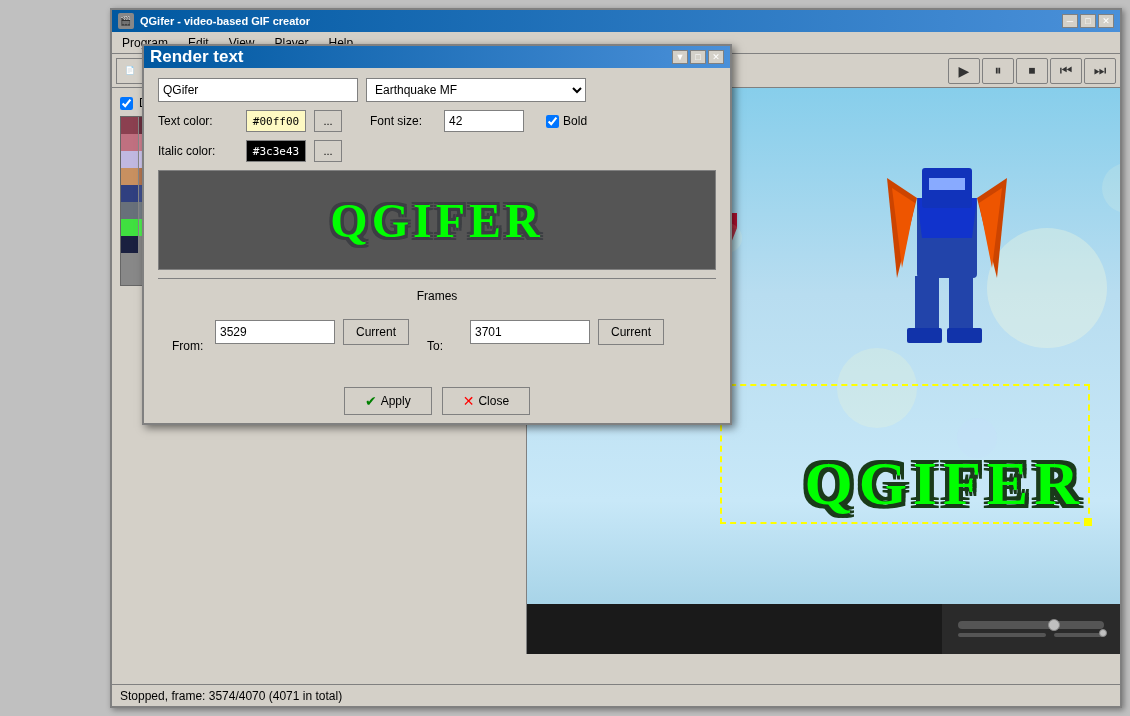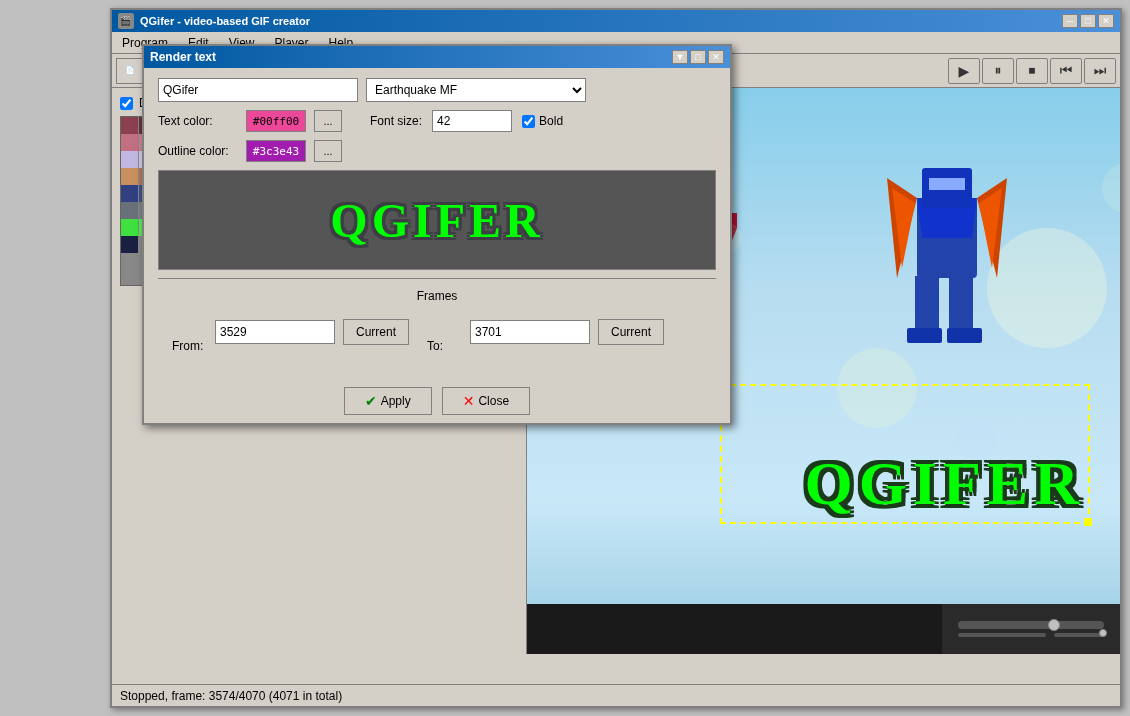--- a/index.html
+++ b/index.html
@@ -214,21 +214,21 @@
     .dialog-title-bar {
       background: linear-gradient(to right, #0058a0, #4a90d9);
       color: white;
       padding: 3px 6px;
       display: flex;
       align-items: center;
       justify-content: space-between;
       height: 22px;
     }
     .dialog-title-text {
-      font-size: 12px;
+      font-size: 17px;
       font-weight: bold;
     }
     .dialog-title-controls {
       display: flex;
       gap: 2px;
     }
     .dialog-content {
       padding: 10px 14px;
     }
     .section-label {
@@ -286,21 +286,21 @@
       border: 1px solid #808080;
       cursor: pointer;
       font-size: 11px;
       display: flex;
       align-items: center;
       justify-content: center;
     }
     .font-size-row {
       display: flex;
       align-items: center;
-      gap: 10px;
+      gap: 22px;
     }
     .spin-input {
       width: 80px;
       height: 22px;
       border: 1px solid #808080;
       background: white;
       padding: 2px 4px;
       font-size: 12px;
     }
     .checkbox-label {
@@ -752,36 +752,36 @@
         <input type="text" class="text-input" value="QGifer" style="">
         <select class="font-select">
           <option>Earthquake MF</option>
           <option>Arial</option>
           <option>Impact</option>
         </select>
       </div>
 
       <div class="color-row">
         <span class="color-label">Text color:</span>
-        <div class="color-swatch" style="background:#ec4899;color:#000;">#00ff00</div>
+        <div class="color-swatch" style="background:#fef9c3;color:#000;">#00ff00</div>
         <div class="small-btn">...</div>
 
         <div class="font-size-row" style="margin-left: 20px;">
           <span>Font size:</span>
           <input type="number" class="spin-input" value="42" style="">
           <div class="checkbox-label">
             <input type="checkbox" checked="" style="">
             <span>Bold</span>
           </div>
         </div>
       </div>
 
       <div class="color-row">
-        <span class="color-label">Outline color:</span>
-        <div class="color-swatch" style="background:#a21caf;color:#fff;">#3c3e43</div>
+        <span class="color-label">Italic color:</span>
+        <div class="color-swatch" style="background:#000000;color:#fff;">#3c3e43</div>
         <div class="small-btn">...</div>
 
       </div>
 
       <div class="preview-area">
         <span class="preview-text">QGIFER</span>
       </div>
 
       <div class="frames-section">
         <div class="section-label frames-label">Frames</div>

